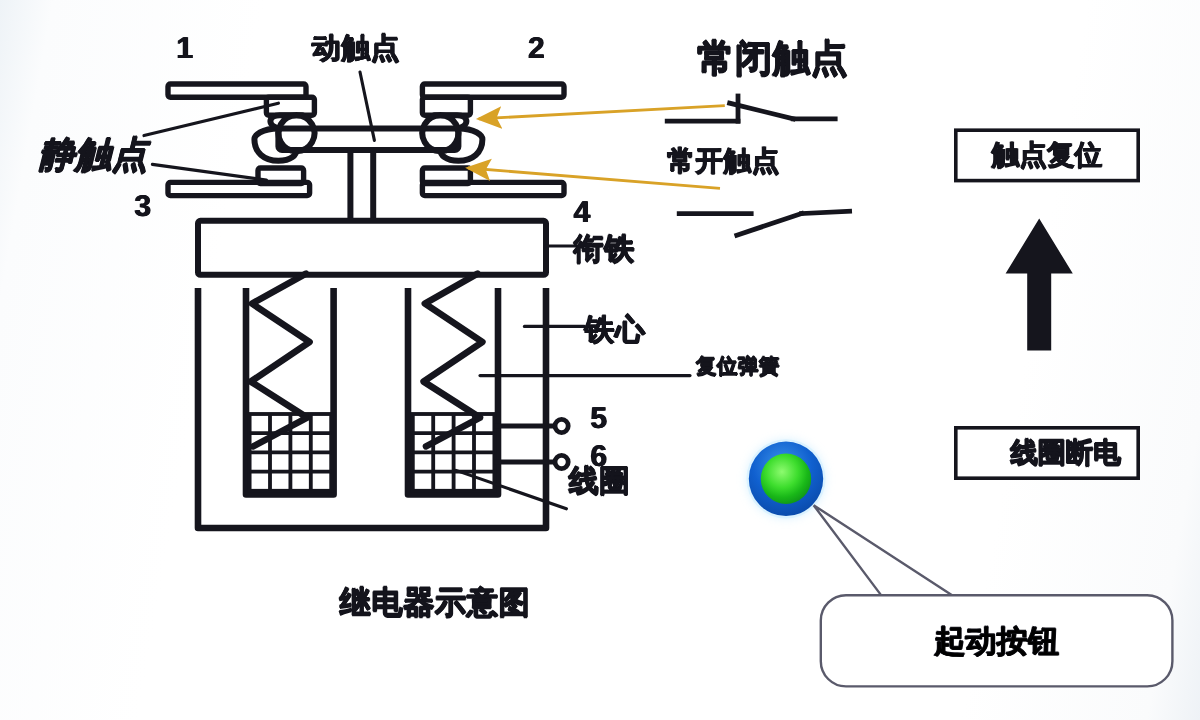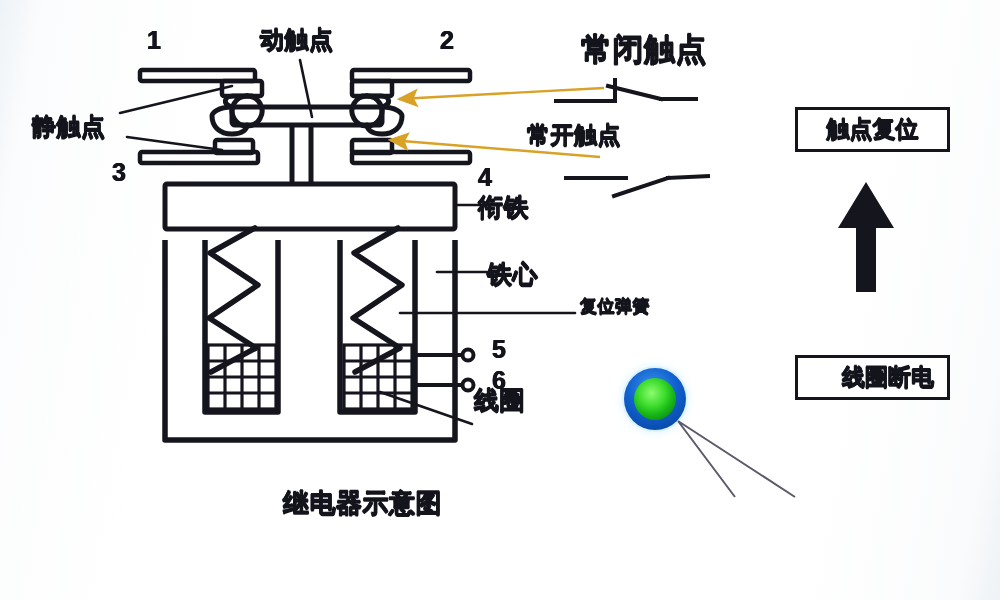--- a/index.html
+++ b/index.html
@@ -203,33 +203,36 @@
   </svg>
 
   <div class="lbl num" style="left:147px; top:28px;">1</div>
   <div class="lbl num" style="left:440px; top:28px;">2</div>
   <div class="lbl num" style="left:112px; top:160px;">3</div>
   <div class="lbl num" style="left:478px; top:165px;">4</div>
   <div class="lbl num" style="left:492px; top:337px;">5</div>
   <div class="lbl num" style="left:492px; top:368px;">6</div>
 
   <div class="lbl cn" style="left:260px; top:28px; font-size:24px;">动触点</div>
-  <div class="lbl cn" style="left:32px; top:115px; font-size:24px;">静触点</div>
+  <div class="lbl cn" style="left:32px; top:115px; font-size:30px;font-style:italic;">静触点</div>
   <div class="lbl cn" style="left:478px; top:195px; font-size:25px;">衔铁</div>
   <div class="lbl cn" style="left:487px; top:262px; font-size:25px;">铁心</div>
   <div class="lbl cn" style="left:474px; top:388px; font-size:25px;">线圈</div>
   <div class="lbl cn" style="left:580px; top:298px; font-size:17px;">复位弹簧</div>
 
   <div class="lbl cn" style="left:556px; top:34px; font-size:31px;margin-left:25px;">常闭触点</div>
-  <div class="lbl cn" style="left:527px; top:124px; font-size:23px;">常开触点</div>
+  <div class="lbl cn" style="left:556px; top:124px; font-size:23px;">常开触点</div>
 
   <div class="lbl cn" style="left:283px; top:490px; font-size:26px;">继电器示意图</div>
 
   <div class="boxlabel" style="left:795px; top:107px; width:155px; height:45px;">
     <span class="cn" style="font-size:23px;">触点复位</span>
   </div>
 
   <div class="boxlabel" style="left:795px; top:355px; width:155px; height:45px;">
     <span class="cn" style="font-size:23px;margin-left:31px;">线圈断电</span>
   </div>
 
+  <div class="callout" style="left:683px; top:495px; width:295px; height:78px;">
+    <span class="cn" style="font-size:26px;">起动按钮</span>
+  </div>
 
 </div>
 
 </body></html>

